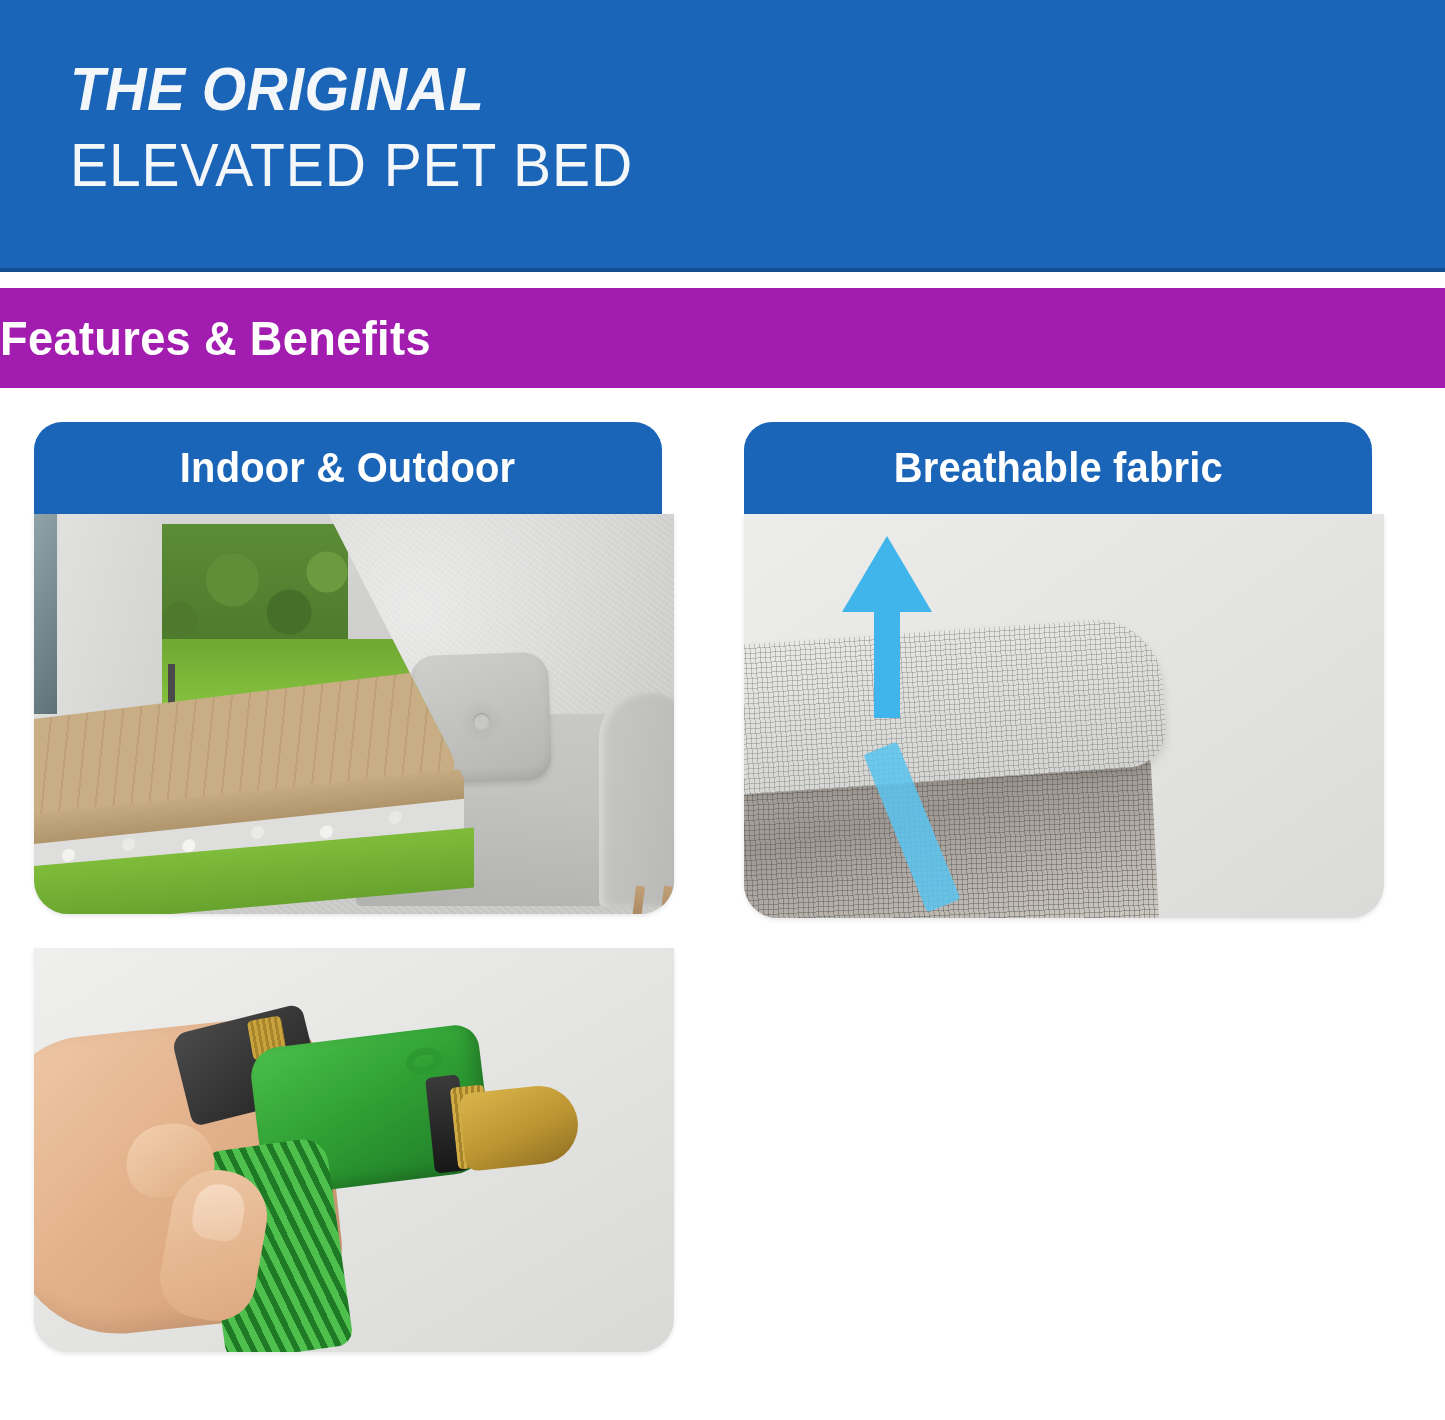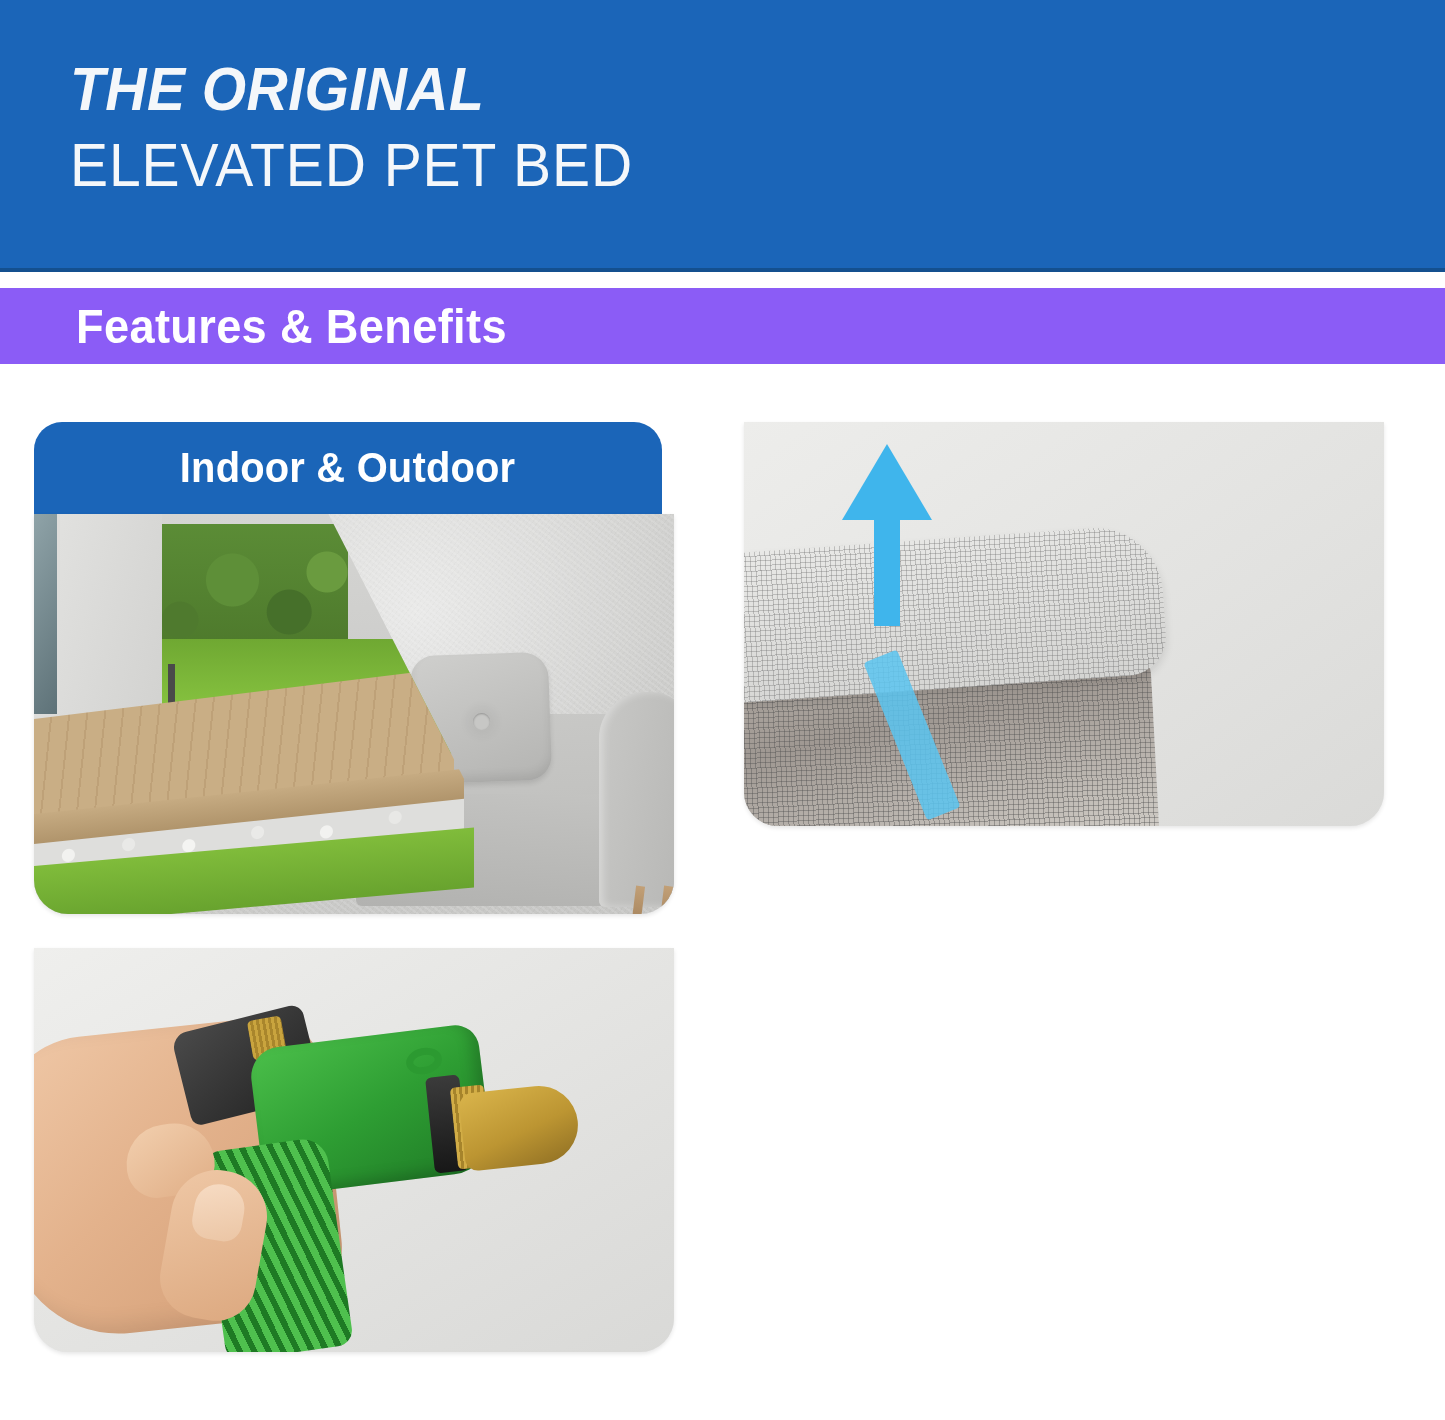--- a/index.html
+++ b/index.html
@@ -28,24 +28,23 @@
     color:#F4F7FA; font-size:62px; line-height:1.0;
     font-weight:normal; letter-spacing:1px;
     margin-top:14px;
     transform:scaleX(0.92); transform-origin:left center;
     white-space:nowrap;
   }
 
   
   .banner-gap { position:absolute; left:0; top:276px; width:1445px; height:12px; background:#ffffff; }
   .banner {
-    position:absolute; left:0; top:288px; width:1445px; height:76px;
-    background:#8b5cf6;
+    position:absolute; left:0; top:288px; width:1445px; height:100px;
+    background:#a21caf;
     display:flex; align-items:center;
-    padding-left:76px;
   }
   .banner-text {
     color:#FFFFFF; font-size:48px; font-weight:bold;
     letter-spacing:0.4px;
     transform:scaleX(0.94); transform-origin:left center;
     white-space:nowrap;
   }
 
   
   .grid {
@@ -421,20 +420,23 @@
           <div class="od-deck-edge"></div>
           <div class="od-pebbles"></div>
           <div class="od-lawn-bottom"></div>
         </div>
       </div>
     </div>
   </div>
 
 
   <div class="card">
+    <div class="card-head">
+      <div class="card-head-text">Breathable fabric</div>
+    </div>
     <div class="card-body tall">
       <div class="bf-bg">
         <div class="mesh-front"></div>
         <div class="mesh-fold"></div>
         <div class="mesh-top"></div>
         <div class="air-band"></div>
         <div class="air-arrow">
           <div class="head"></div>
           <div class="shaft"></div>
         </div>

